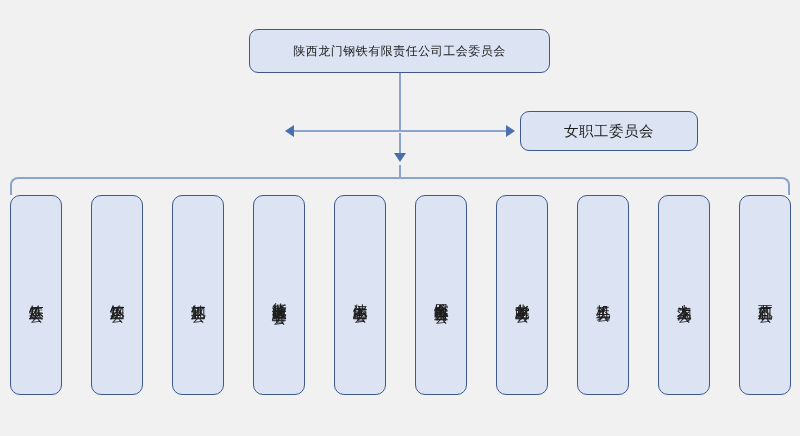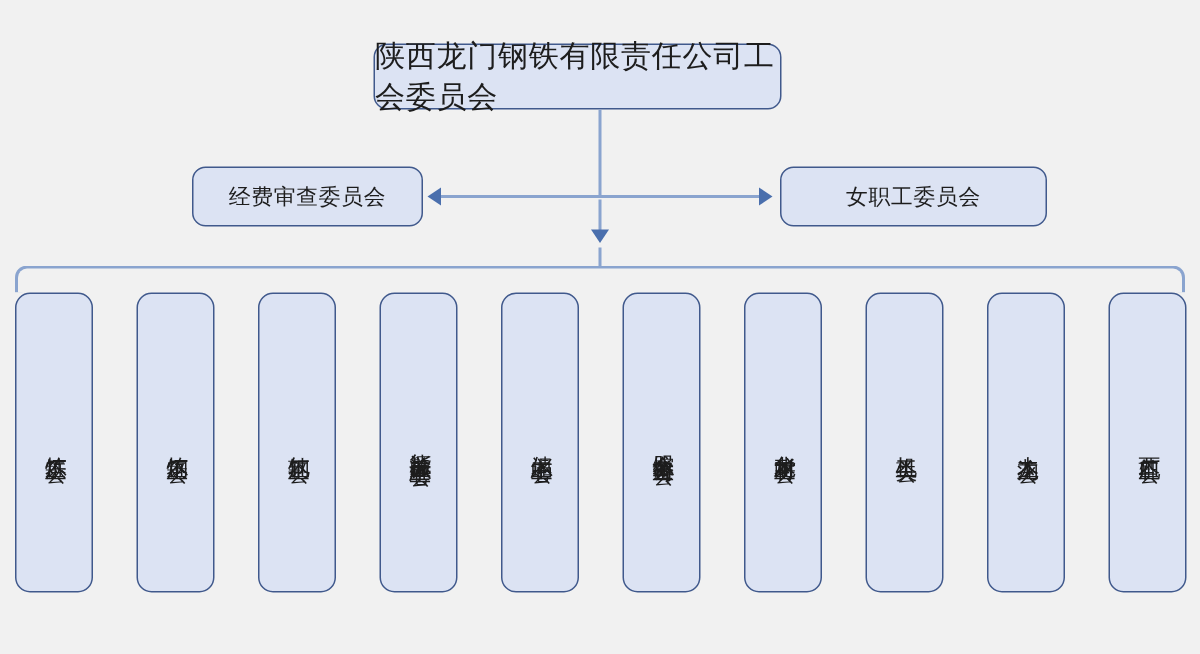--- a/index.html
+++ b/index.html
@@ -30,23 +30,23 @@
     display: flex;
     align-items: center;
     justify-content: center;
     color: #1d1d1d;
   }
 
   
   .node-root {
     left: 249px;
     top: 29px;
-    width: 272px;
+    width: 301px;
     height: 44px;
-    font-size: 20px;
+    font-size: 12px;
     letter-spacing: 0.5px;
   }
 
   
   .node-side {
     top: 111px;
     height: 40px;
     font-size: 14.5px;
     letter-spacing: 0.5px;
   }
@@ -164,21 +164,20 @@
 
   <div class="conn conn-v conn-root-down"></div>
   <div class="conn conn-h conn-cross"></div>
   <div class="arrow arrow-left"></div>
   <div class="arrow arrow-right"></div>
   <div class="conn conn-v conn-mid-down"></div>
   <div class="arrow arrow-down"></div>
   <div class="conn conn-v conn-bus-down"></div>
   <div class="bus"></div>
 
-  <div class="node node-side node-audit">经费审查委员会</div>
   <div class="node node-side node-women">女职工委员会</div>
 
   <div class="node node-unit" style="left:10px;">炼铁厂工会</div>
   <div class="node node-unit" style="left:91px;">炼钢厂工会</div>
   <div class="node node-unit" style="left:172px;">轧钢厂工会</div>
   <div class="node node-unit" style="left:253px;">能源检计量中心工会</div>
   <div class="node node-unit" style="left:334px;">储运中心工会</div>
   <div class="node node-unit" style="left:415px;">综合服务公司工会</div>
   <div class="node node-unit" style="left:496px;">华龙耐材工会</div>
   <div class="node node-unit" style="left:577px;">机关工会</div>

